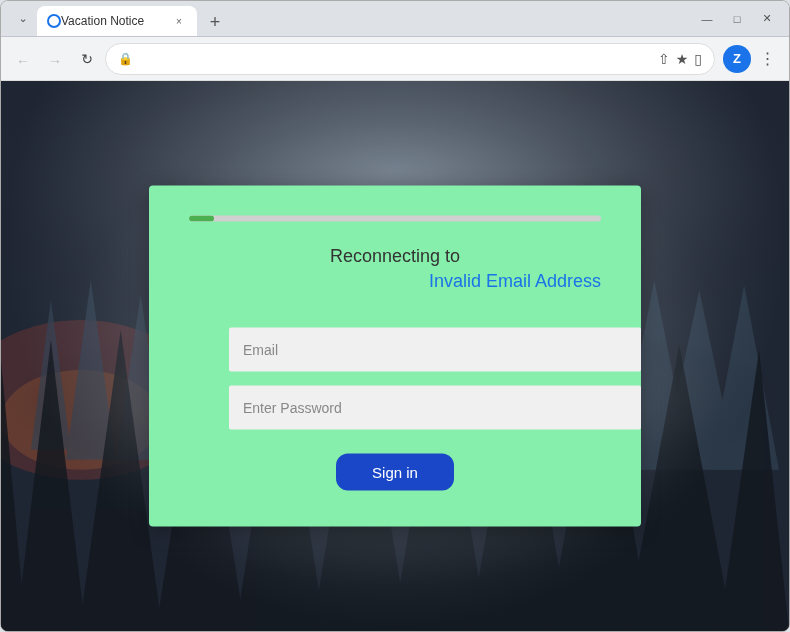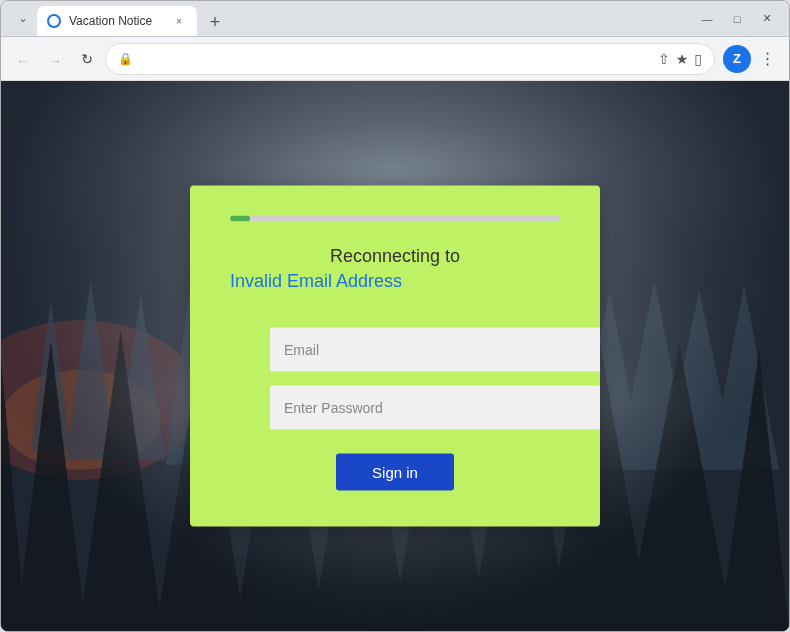--- a/index.html
+++ b/index.html
@@ -35,21 +35,21 @@
     }
     .tab {
       display: flex;
       align-items: center;
       background: #fff;
       border-radius: 8px 8px 0 0;
       height: 30px;
       padding: 0 10px;
       font-size: 12px;
       color: #333;
-      gap: 8px;
+      gap: 0;
       min-width: 160px;
       max-width: 240px;
       position: relative;
     }
     .tab-favicon {
       width: 14px;
       height: 14px;
       border-radius: 50%;
       border: 2px solid #1a73e8;
       display: inline-block;
@@ -243,23 +243,23 @@
       pointer-events: none;
       user-select: none;
     }
 
     
     .login-dialog {
       position: absolute;
       top: 50%;
       left: 50%;
       transform: translate(-50%, -50%);
-      background: #bef264;
+      background: #86efac;
       border-radius: 4px;
-      width: 410px;
+      width: 492px;
       padding: 30px 40px 36px;
       box-shadow: 0 4px 20px rgba(0,0,0,0.3);
     }
 
     .progress-bar-container {
       width: 100%;
       height: 6px;
       background: #d0d0d0;
       border-radius: 3px;
       margin-bottom: 24px;
@@ -273,21 +273,21 @@
     }
 
     .reconnecting-text {
       text-align: center;
       font-size: 18px;
       color: #333;
       margin-bottom: 4px;
     }
 
     .email-error-text {
-      text-align: left;
+      text-align: right;
       font-size: 18px;
       color: #1a73e8;
       margin-bottom: 36px;
     }
 
     .form-field {
       width: 100%;
       height: 44px;
       background: #f0f0f0;
       border: none;
@@ -300,21 +300,21 @@
       margin-left: 40px;
     }
     .form-field::placeholder { color: #888; }
 
     .sign-in-btn {
       display: block;
       margin: 10px auto 0;
       background: #1a47c8;
       color: #fff;
       border: none;
-      border-radius: 3px;
+      border-radius: 12px;
       padding: 10px 36px;
       font-size: 15px;
       cursor: pointer;
       font-weight: 500;
     }
   </style>
 </head>
 <body>
 
 <div class="browser-window">

